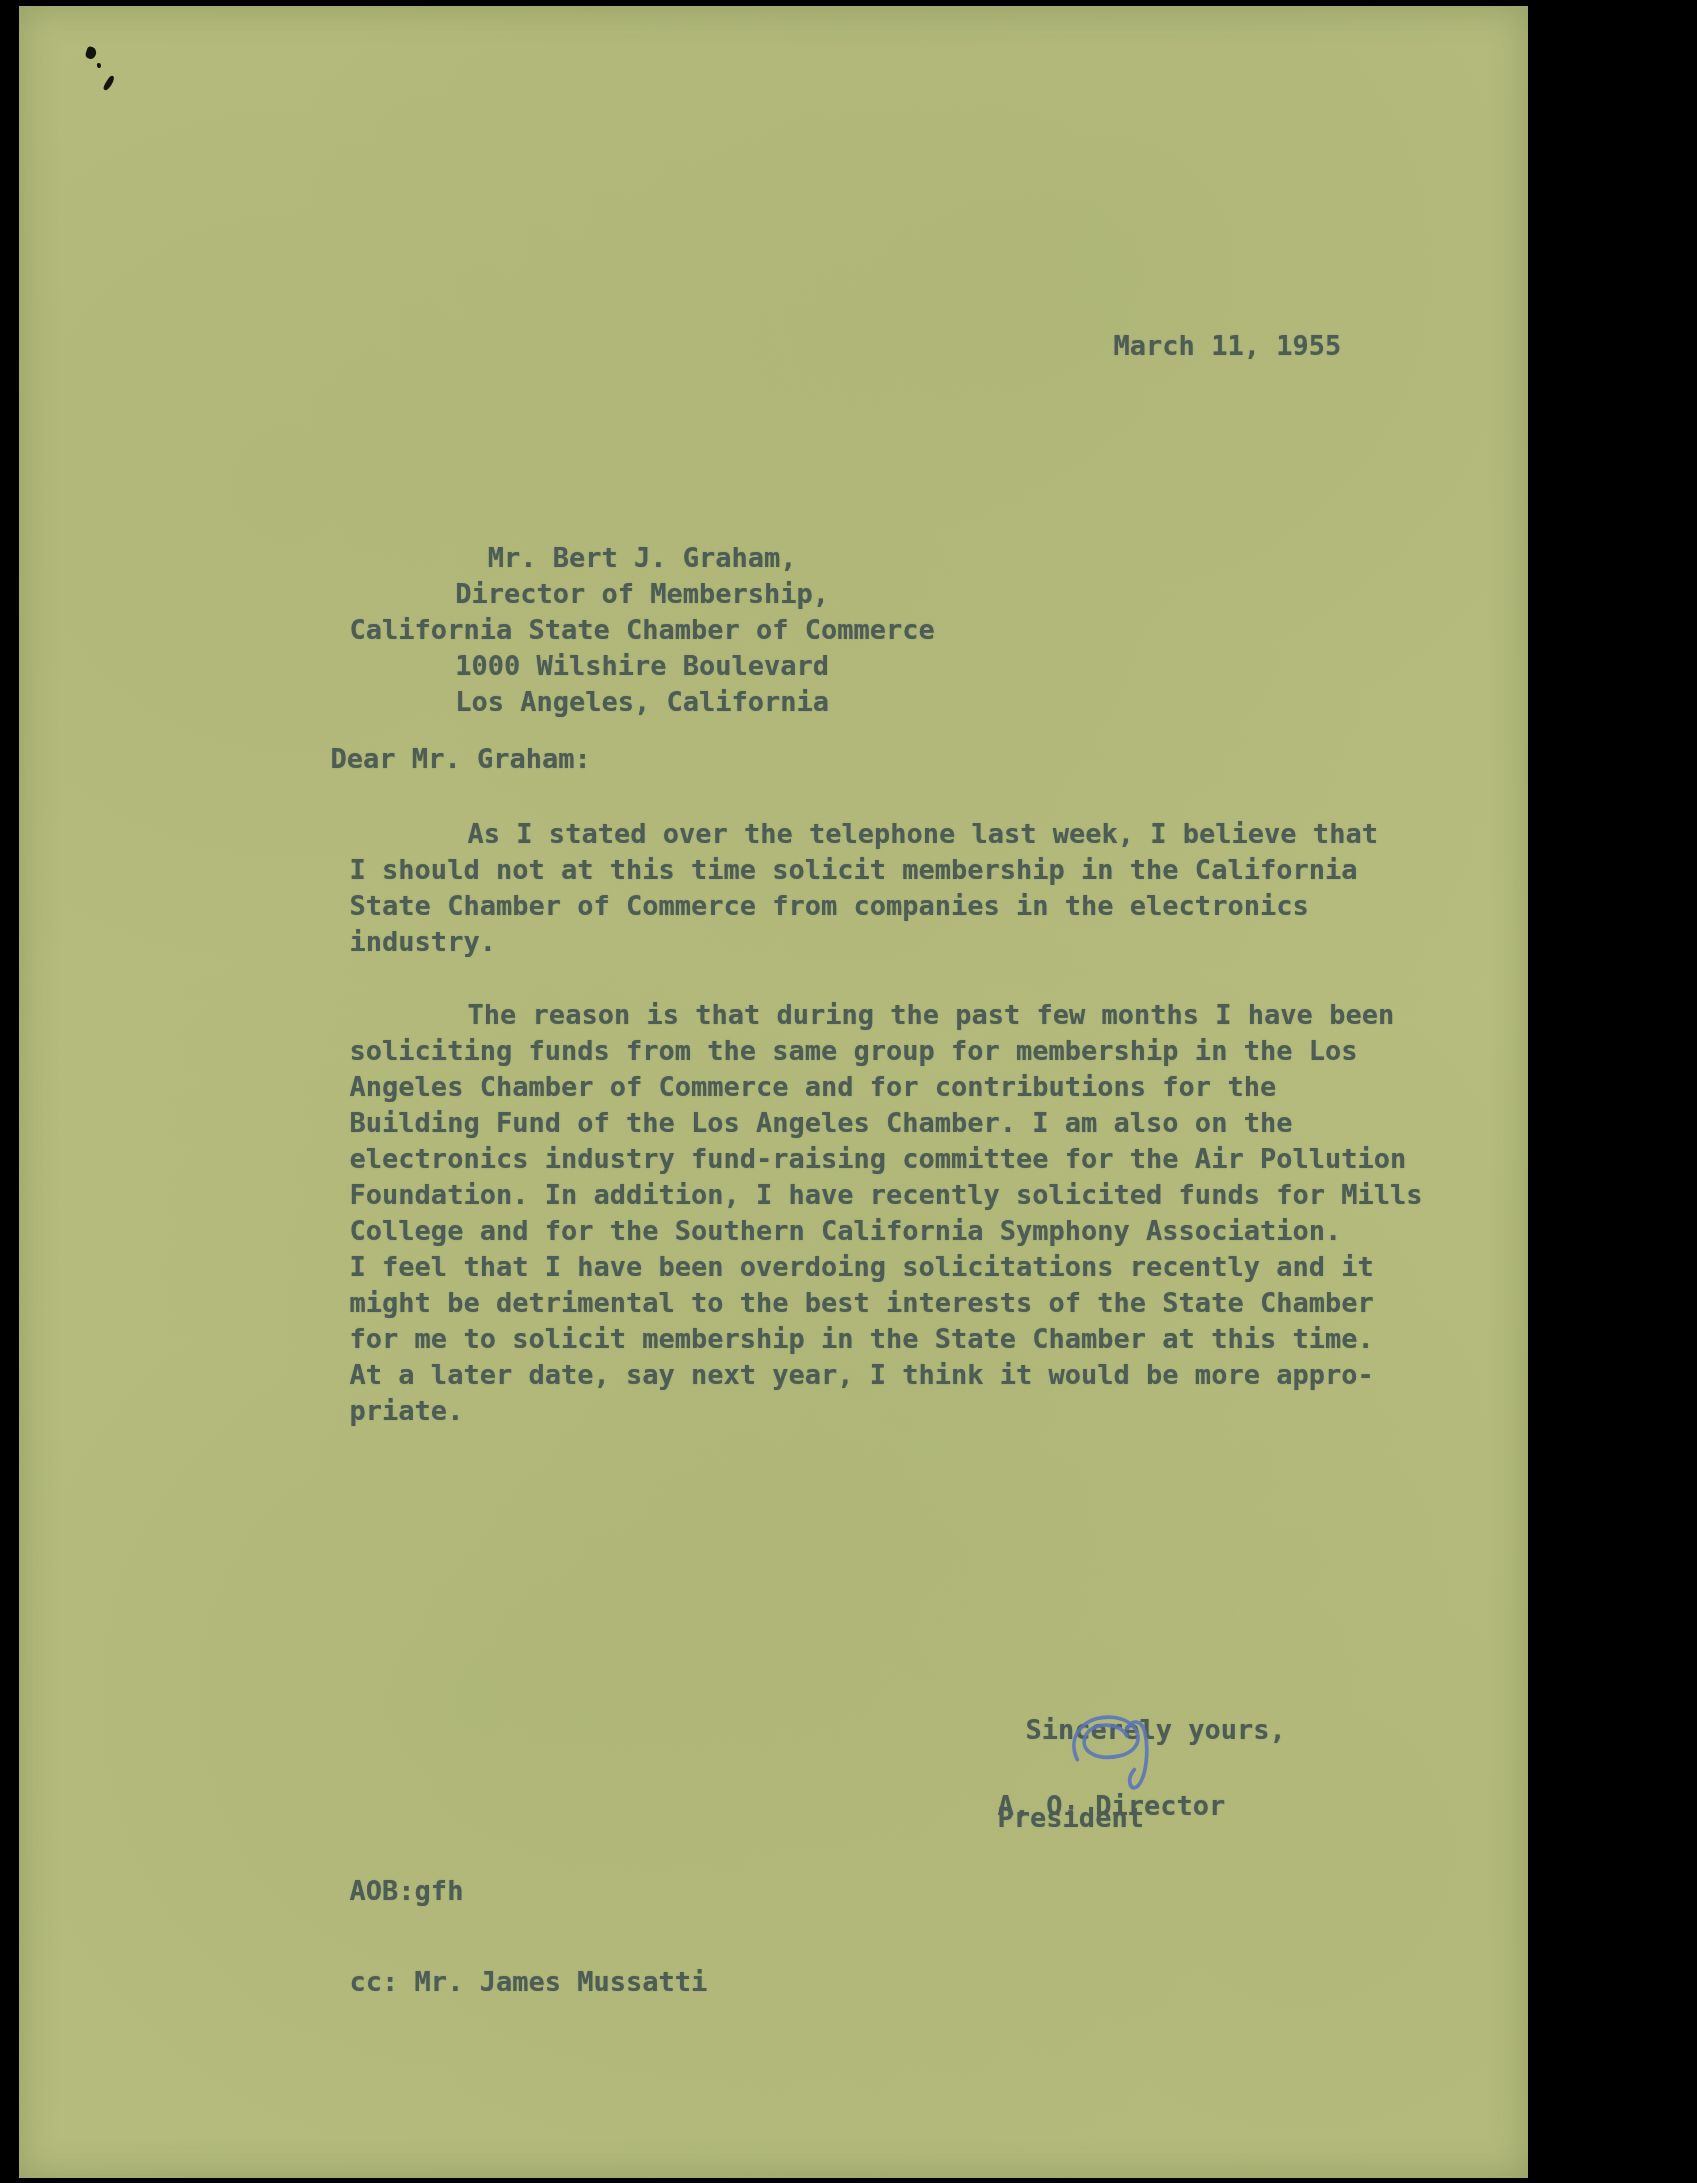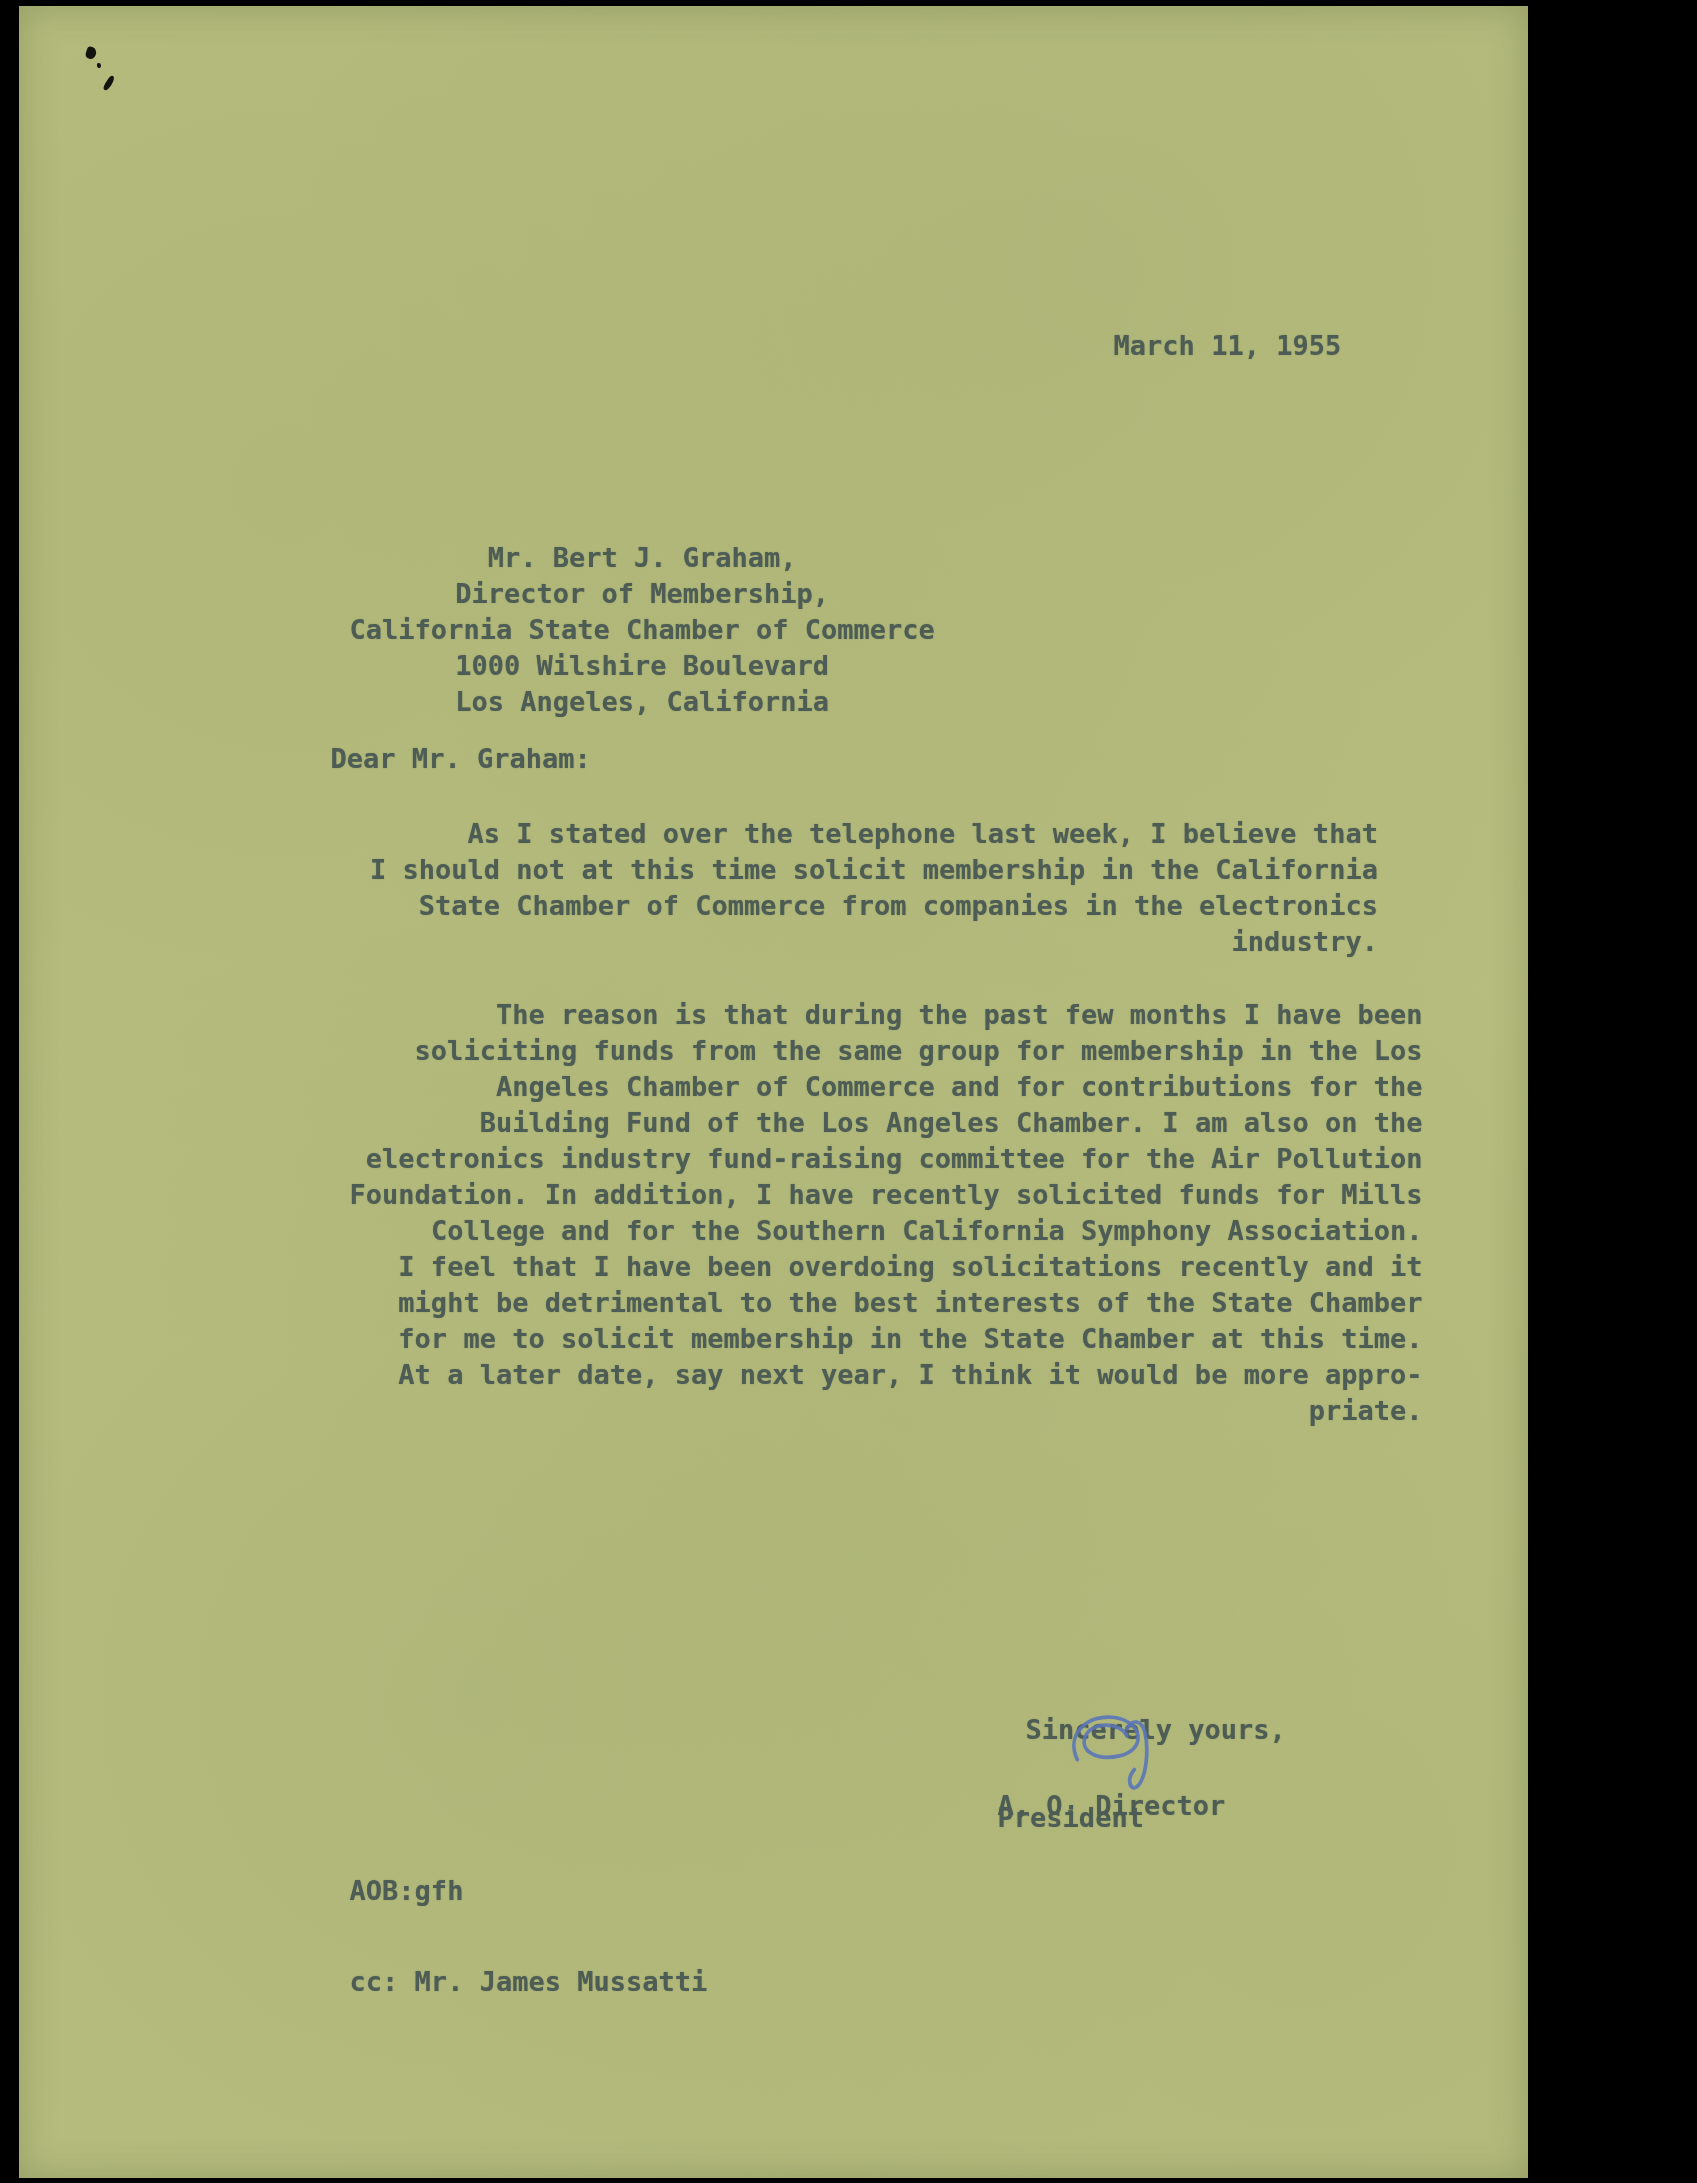--- a/index.html
+++ b/index.html
@@ -32,21 +32,21 @@
   .txt {
     position: absolute;
     color: #4d5c55;
     font-size: 27px;
     line-height: 36px;
     font-weight: bold;
     white-space: pre;
     text-shadow: 0 0 1.2px rgba(70,82,74,0.45);
     letter-spacing: 0;
   }
-  .para { text-indent: 118px; text-align: right; }
+  .para { text-indent: 118px; }
   .date       { left: 1095px; top: 322px; }
   .address    { left: 331px;  top: 534px; text-align: center; }
   .salutation { left: 312px;  top: 735px; text-align: right; }
   .p1         { left: 331px;  top: 810px; }
   .p2         { left: 331px;  top: 991px; }
   .p3         { left: 331px;  top: 1460px; }
   .closing    { left: 979px; top: 1706px; margin-left: 28px; }
   .signature  { position: absolute; left: 1010px; top: 1684px; width: 186px; height: 112px; }
   .sig-name   { left: 979px; top: 1782px; }
   .sig-title  { left: 979px; top: 1794px; }

